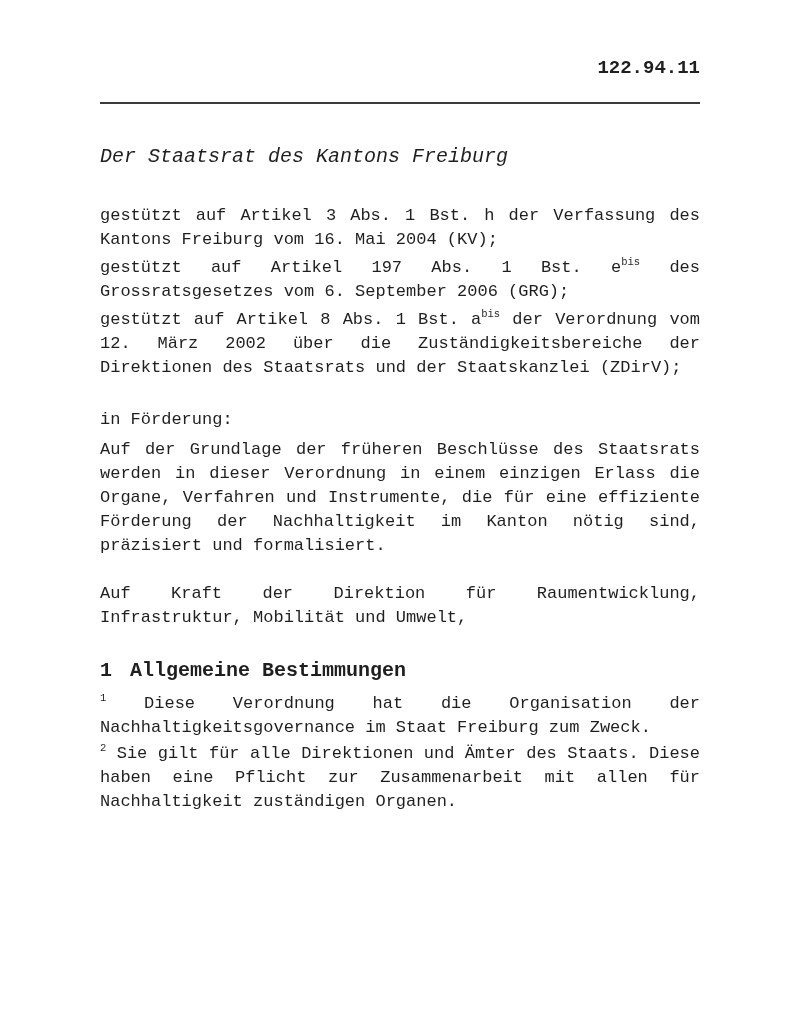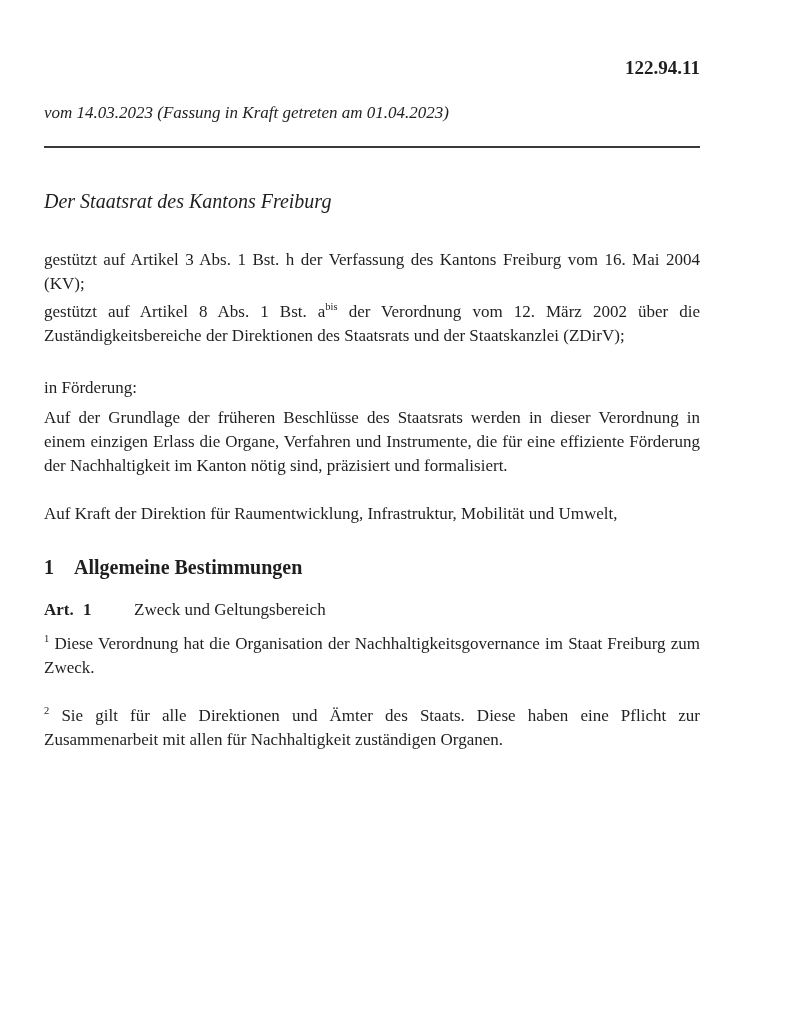--- a/index.html
+++ b/index.html
@@ -10,25 +10,25 @@
   * { box-sizing: border-box; }
   html, body {
     margin: 0;
     padding: 0;
     background: var(--color-background);
   }
   .page {
     position: relative;
     width: 800px;
     height: 1015px;
-    padding: 56px 100px 0 44px;
+    padding: 56px 100px 0 100px;
     overflow: hidden;
     background: var(--color-background);
     color: var(--color-text);
-    font-family: Liberation Serif, serif;
+    font-family: Liberation Mono, monospace;
     font-size: 17px;
     line-height: 24px;
   }
   .ref-number {
     text-align: right;
     font-weight: bold;
     font-size: 19px;
     line-height: 24px;
   }
   .doc-title {
@@ -85,59 +85,56 @@
     font-size: 17px;
     line-height: 24px;
   }
   .art-label {
     font-weight: bold;
     display: inline-block;
     min-width: 90px;
     word-spacing: 5px;
   }
   .article-para { margin: 10px 0 0 0; text-align: justify; }
-  .article-para + .article-para { margin-top: 24px; }
+  .article-para + .article-para { margin-top: 2px; }
   sup {
     font-size: 10.5px;
     line-height: 0;
     vertical-align: super;
   }
   sup:empty { display: none; }
 </style>
 </head>
 <body>
 
 <div class="page">
 
   <div class="ref-number">122.94.11</div>
 
 
-  <p class="date-line">vom 14.03.2023 (Fassung in Kraft getreten am 01.04.2023)</p>
 
   <hr class="rule">
 
   <h2 class="preamble-heading">Der Staatsrat des Kantons Freiburg</h2>
 
   <div class="recitals">
     <p class="recital"><span>gestützt auf Artikel 3 Abs. 1 Bst. h der Verfassung des Kantons Freiburg vom 16. Mai 2004 (KV);</span><span></span></p>
+    <p class="recital"><span>gestützt auf Artikel 197 Abs. 1 Bst. e</span><sup>bis</sup><span> des Grossratsgesetzes vom 6. September 2006 (GRG);</span></p>
     <p class="recital"><span>gestützt auf Artikel 8 Abs. 1 Bst. a</span><sup>bis</sup><span> der Verordnung vom 12. März 2002 über die Zuständigkeitsbereiche der Direktionen des Staatsrats und der Staatskanzlei (ZDirV);</span></p>
   </div>
 
   <p class="consideration-label">in Förderung:</p>
 
   <p class="body-para">Auf der Grundlage der früheren Beschlüsse des Staatsrats werden in dieser Verordnung in einem einzigen Erlass die Organe, Verfahren und Instrumente, die für eine effiziente Förderung der Nachhaltigkeit im Kanton nötig sind, präzisiert und formalisiert.</p>
 
   <p class="motion-para">Auf Kraft der Direktion für Raumentwicklung, Infrastruktur, Mobilität und Umwelt,</p>
 
 
   <div class="section-heading">
     <span class="sec-num">1</span><span class="sec-title">Allgemeine Bestimmungen</span>
   </div>
 
-  <div class="article-heading">
-    <span class="art-label">Art. 1</span><span class="art-title">Zweck und Geltungsbereich</span>
-  </div>
 
   <p class="article-para"><sup>1</sup> <span>Diese Verordnung hat die Organisation der Nachhaltigkeitsgovernance im Staat Freiburg zum Zweck.</span></p>
 
   <p class="article-para"><sup>2</sup> <span>Sie gilt für alle Direktionen und Ämter des Staats. Diese haben eine Pflicht zur Zusammenarbeit mit allen für Nachhaltigkeit zuständigen Organen.</span></p>
 
 </div>
 
 </body></html>

